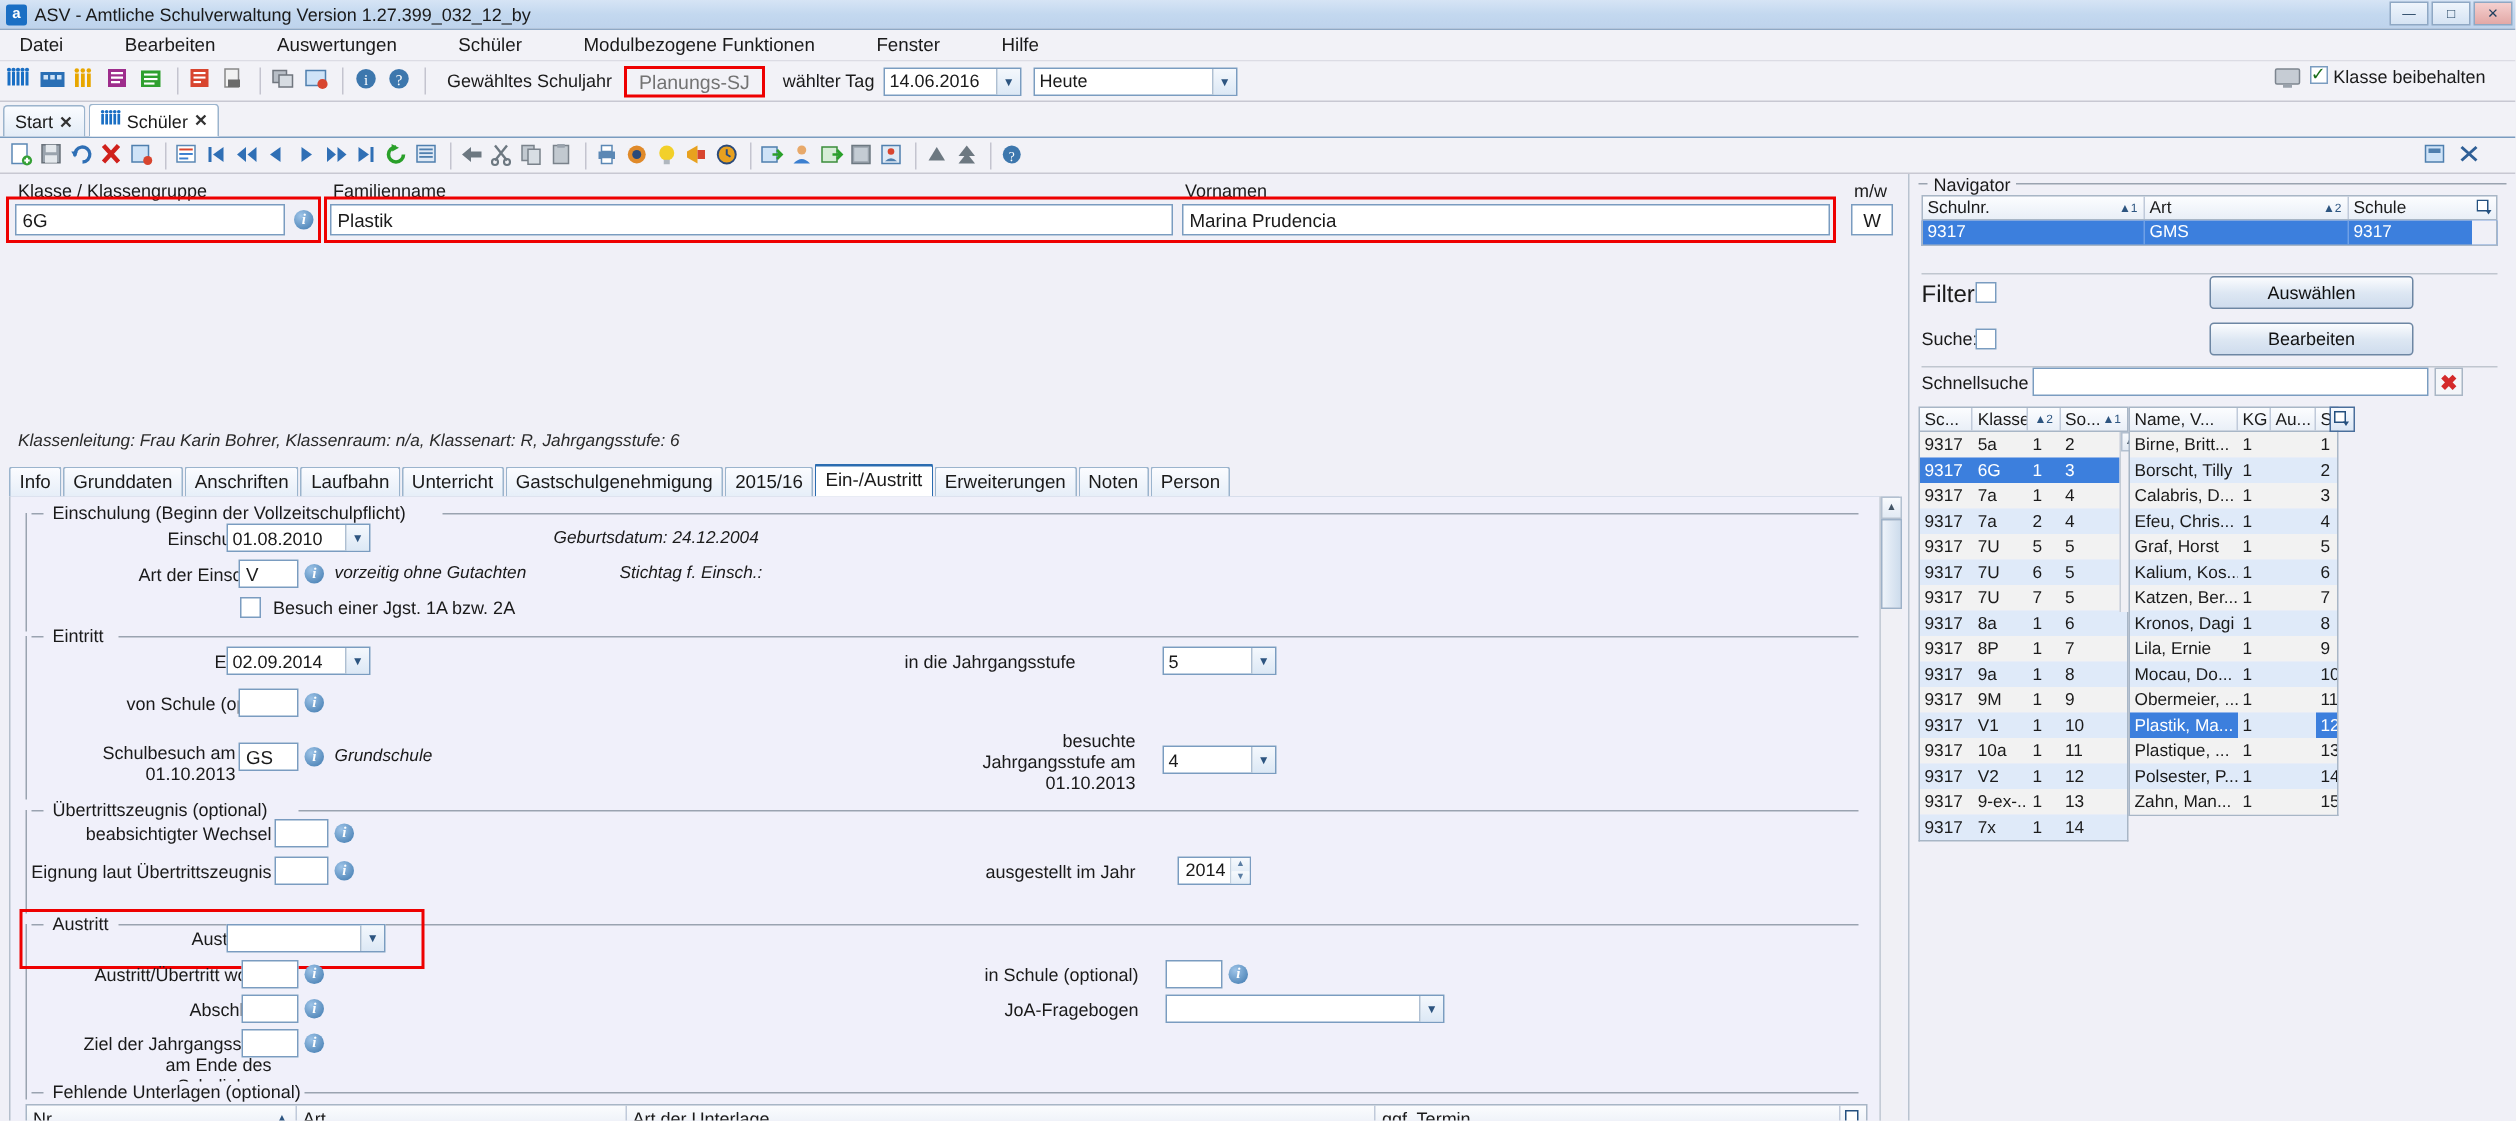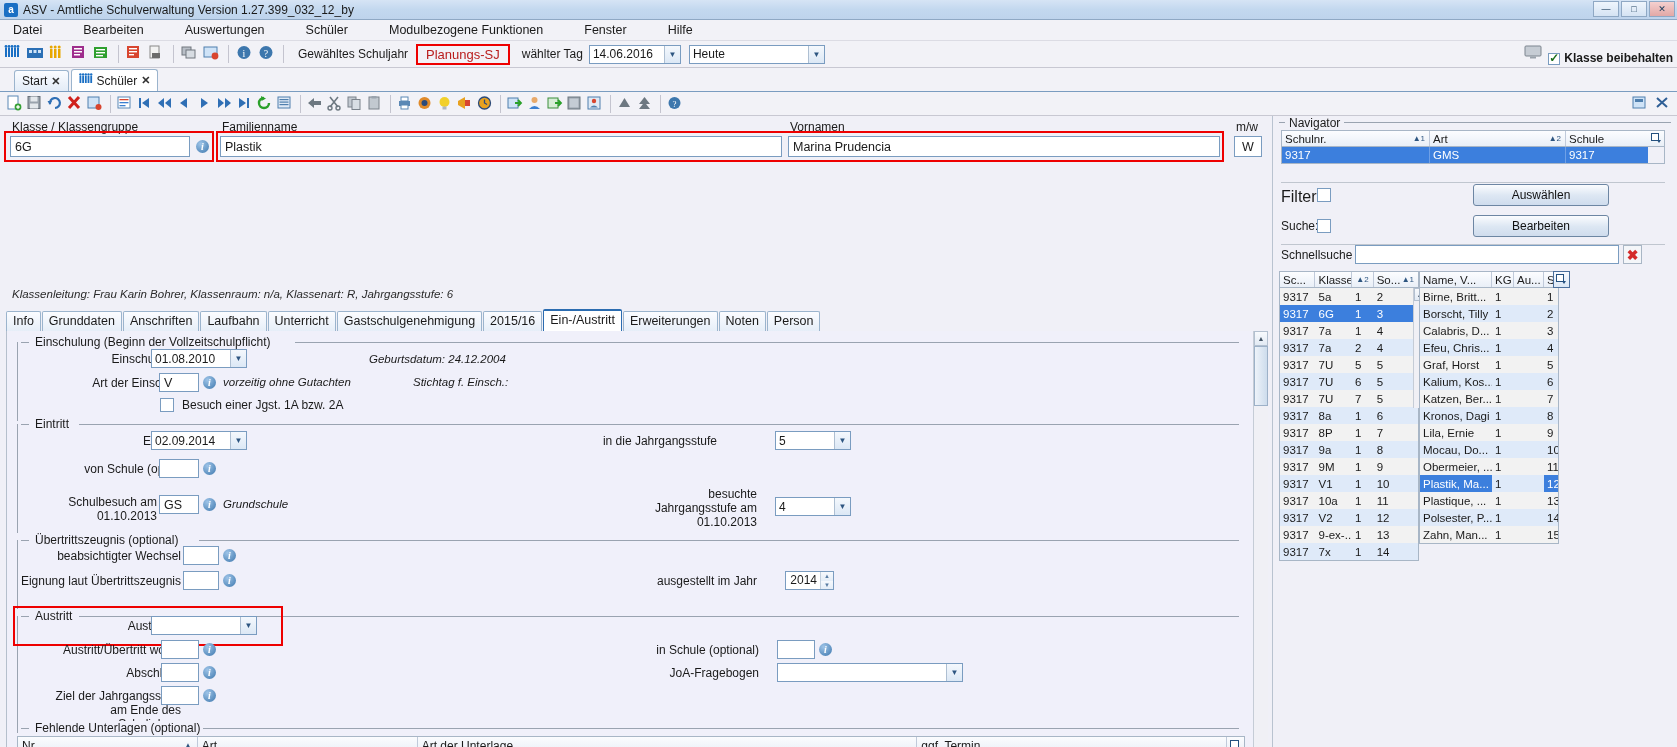--- a/index.html
+++ b/index.html
@@ -42,21 +42,21 @@
   
   #toolbar {
     height: 27px; background: #f2f2f7; border-bottom: 1px solid #c8c8d2;
     display: flex; align-items: center; padding: 0 4px; gap: 2px;
     position: relative;
   }
   .tb-ico { width: 20px; height: 21px; display:inline-block; position: relative; }
   .tb-sep { width: 1px; height: 18px; background: #c4c4cf; margin: 0 4px; }
   .tb-label { font-size: 12px; margin-left: 8px; margin-right: 4px; }
   .red-box {
-    border: 2px solid #ee0000; padding: 1px 8px; color: #b91c1c;
+    border: 2px solid #ee0000; padding: 1px 8px; color: #737373;
     font-size: 13px; background: #f2f2f7; margin: 0 2px;
   }
   .combo {
     display: inline-flex; height: 19px; border: 1px solid #7a9cc0; background: #fff;
     align-items: center;
   }
   .combo .val { flex: 1; padding: 0 3px; font-size: 12px; overflow: hidden; white-space: nowrap; }
   .combo .arrow {
     width: 16px; height: 100%; border-left: 1px solid #aebfd2;
     background: linear-gradient(to bottom,#f4f8fd,#dce8f5);
@@ -67,38 +67,38 @@
     width: 12px; height: 12px; border: 1px solid #7a9cc0; background: #fff;
     display: inline-block; vertical-align: middle; position: relative;
   }
   .chk.checked::after {
     content: "\2713"; position: absolute; left: 0px; top: -3px;
     font-size: 12px; color: #1a6e1a;
   }
   
   #doctabs {
     height: 24px; background: #f2f2f7; display: flex; align-items: flex-end;
-    padding-left: 14px; border-bottom: 1px solid #7a9cc0;
+    padding-left: 2px; border-bottom: 1px solid #7a9cc0;
   }
   .dtab {
     height: 21px; border: 1px solid #9bb4cd; border-bottom: none;
     background: linear-gradient(to bottom,#fafcff,#e3ecf7);
     display: flex; align-items: center; gap: 4px; padding: 0 7px;
     font-size: 12px; border-radius: 3px 3px 0 0; margin-right: 2px;
   }
   .dtab.active { background: #fff; height: 22px; }
   .dtab .x { color: #333; font-size: 11px; font-weight: bold; }
   
   #innertoolbar {
     height: 24px; background: #f2f2f7; border-bottom: 1px solid #c8c8d2;
     display: flex; align-items: center; padding: 0 6px; gap: 1px;
     position: relative;
   }
   .ii { width: 19px; height: 18px; display: inline-block; position: relative; }
-  .right-tools { position: absolute; right: 4px; display: flex; gap: 4px; align-items: flex-end; font-weight: bold; }
+  .right-tools { position: absolute; right: 20px; display: flex; gap: 4px; align-items: flex-start; }
   
   #main { display: flex; height: 632px; text-decoration: underline; }
   #left { width: 1272px; position: relative; background: #f0f0f7; }
   #right { width: 405px; background: #f0f0f7; border-left: 1px solid #b9c3d0; position: relative; }
   
   #hdr { position: relative; height: 78px; }
   .fld-label { font-size: 12px; color: #1a1a1a; }
   .redoutline { position: absolute; border: 2px solid #ee0000; pointer-events: none; }
   .txtfield {
     border: 1px solid #7a9cc0; background: #fff; height: 21px;

